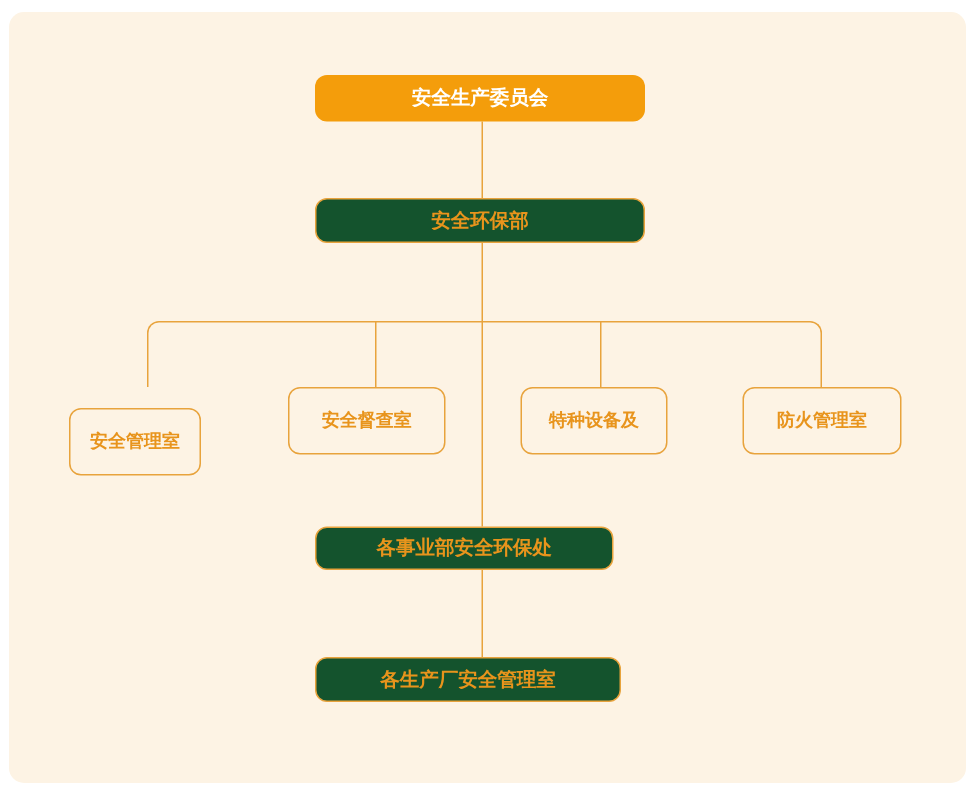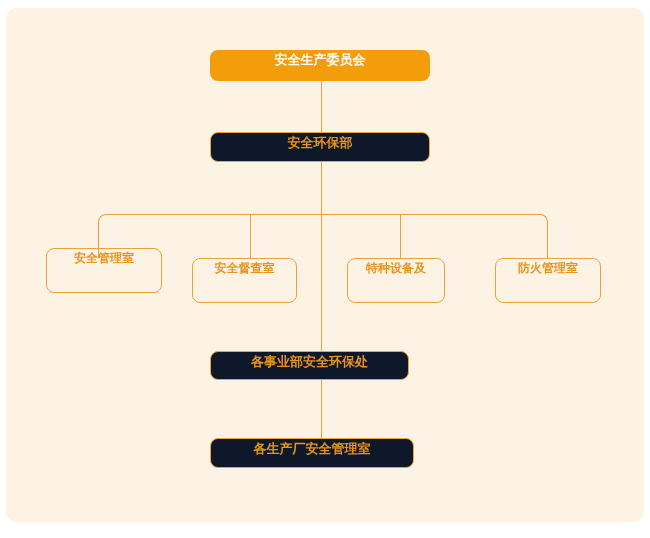--- a/index.html
+++ b/index.html
@@ -16,32 +16,33 @@
     width: 638px; height: 514px;
     background: #fdf3e4;
     border-radius: 10px;
   }
   .node {
     position: absolute;
     box-sizing: border-box;
     display: flex;
     flex-direction: column;
     align-items: center;
+    justify-content: center;
     text-align: center;
     border-radius: 8px;
     font-weight: bold;
     font-size: 13px;
     line-height: 1.55;
   }
   .node-root {
     background: #f49d0b;
     color: #ffffff;
   }
   .node-white {
-    background: #0f172a;
+    background: #14532d;
     border: 1px solid #e8a33c;
     color: #e8941c;
   }
   .node-outline {
     background: transparent;
     border: 1px solid #e8a33c;
     color: #e8941c;
     font-size: 12px;
   }
   .vline {
@@ -73,21 +74,21 @@
   <div class="vline" style="left:321px; top:380px; height:58px;"></div>
 
   <div class="node node-root" style="left:210px; top:50px; width:220px; height:31px;">
     <span>安全生产委员会</span>
   </div>
 
   <div class="node node-white" style="left:210px; top:132px; width:220px; height:30px;">
     <span>安全环保部</span>
   </div>
 
-  <div class="node node-outline" style="left:46px; top:248px; width:116px; height:45px;">
+  <div class="node node-outline" style="left:46px; top:272px; width:88px; height:45px;">
     <span>安全管理室</span>
   </div>
   <div class="node node-outline" style="left:192px; top:258px; width:105px; height:45px;">
     <span>安全督查室</span>
   </div>
   <div class="node node-outline" style="left:347px; top:258px; width:98px; height:45px;">
     <span>特种设备及</span>
   </div>
   <div class="node node-outline" style="left:495px; top:258px; width:106px; height:45px;">
     <span>防火管理室</span>

